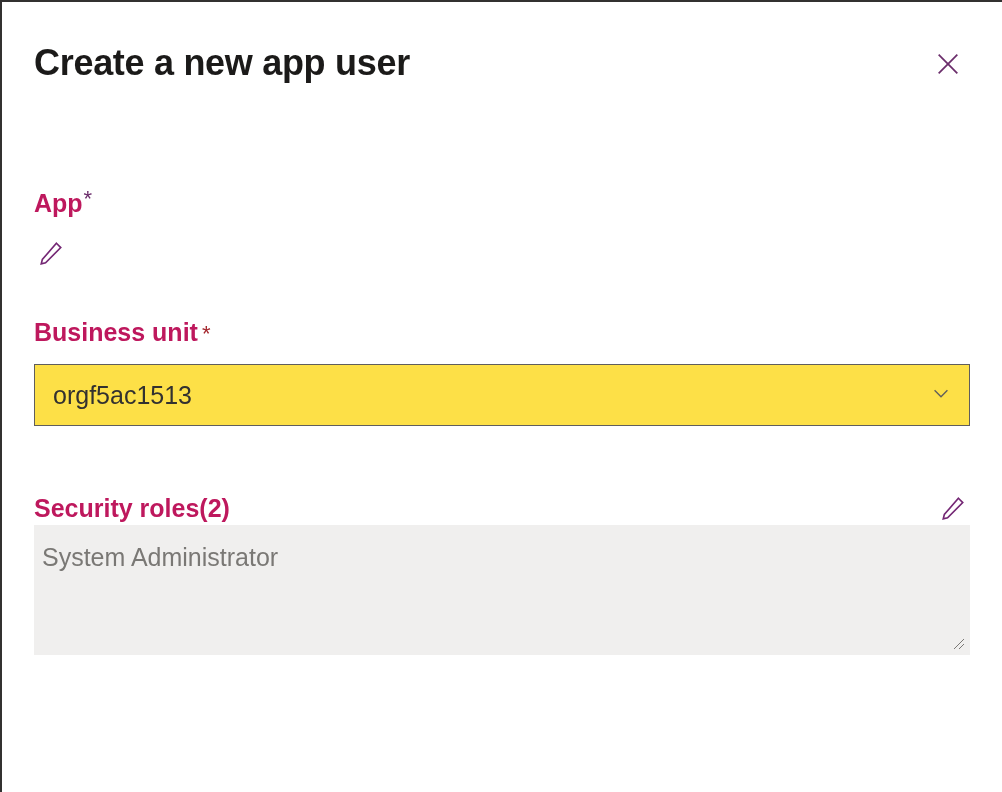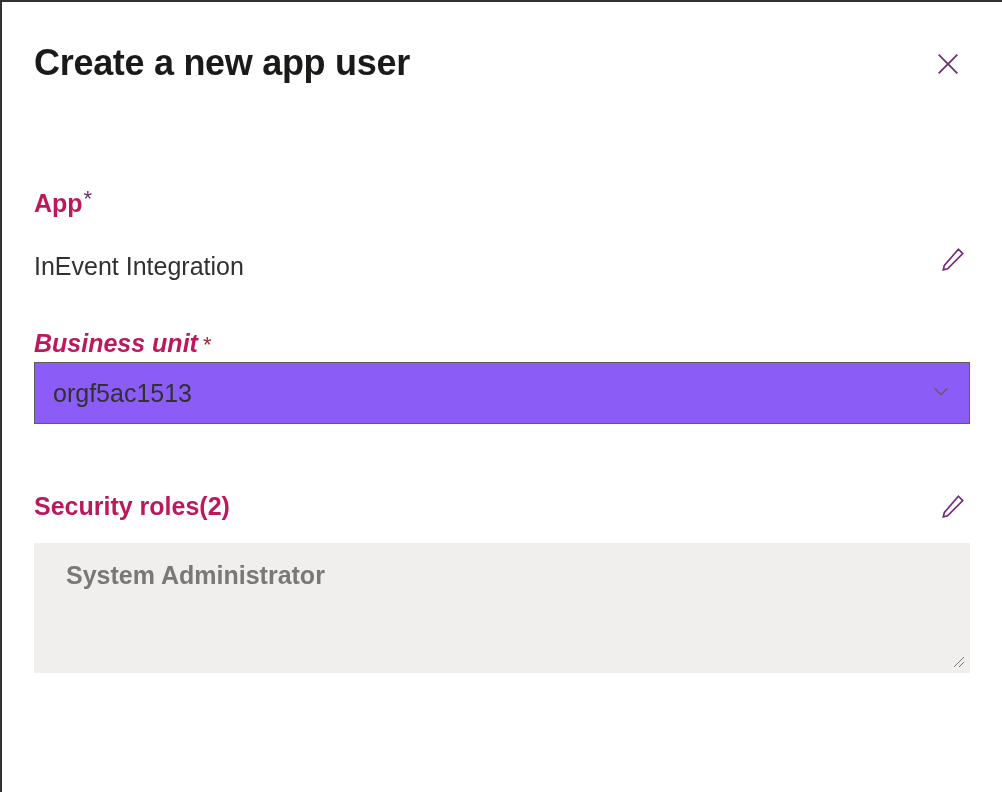--- a/index.html
+++ b/index.html
@@ -118,21 +118,21 @@
     
     .select-wrapper {
       position: relative;
       width: 100%;
     }
     
     .select-box {
       width: 100%;
       height: 62px;
       border: 1.5px solid #605e5c;
-      background: #8b5cf6;
+      background: #fde047;
       font-size: 25px;
       font-family: inherit;
       padding: 0 48px 0 18px;
       color: #323130;
       cursor: pointer;
       display: flex;
       align-items: center;
       justify-content: space-between;
     }
     
@@ -153,24 +153,22 @@
     }
     
     .roles-section {
       margin-top: 65px;
     }
     
     .roles-box {
       width: 100%;
       min-height: 130px;
       background: #f0efee;
-      padding: 18px 32px;
-      position: relative;
-      margin-top: 20px;
-      font-weight: bold;
+      padding: 18px 8px;
+      position: relative;
     }
     
     .roles-box-text {
       font-size: 25px;
       color: #7a7875;
     }
     
     .resize-handle {
       position: absolute;
       bottom: 4px;
@@ -199,31 +197,30 @@
     </button>
   </div>
 
   <div class="field-group app-section">
     <div class="label-row">
       <div>
         <span class="field-label">App</span><span class="required-purple">*</span>
       </div>
     </div>
     <div style="display:flex; align-items:center; justify-content:space-between;">
-      <div class="field-value-static">InEvent Integration</div>
       <button class="edit-btn">
         <svg viewBox="0 0 24 24">
           <path d="M17 3l4 4L7 21l-4 1 1-4L17 3z"></path>
         </svg>
       </button>
     </div>
   </div>
 
   <div class="field-group">
-    <div class="label-row" style="margin-bottom:4px;font-style:italic;">
+    <div class="label-row" style="margin-bottom:17px;">
       <div>
         <span class="field-label">Business unit</span><span class="required-red">*</span>
       </div>
     </div>
     <div class="select-wrapper">
       <div class="select-box">
         <span>orgf5ac1513</span>
       </div>
       <span class="chevron-icon">
         <svg viewBox="0 0 24 24">

